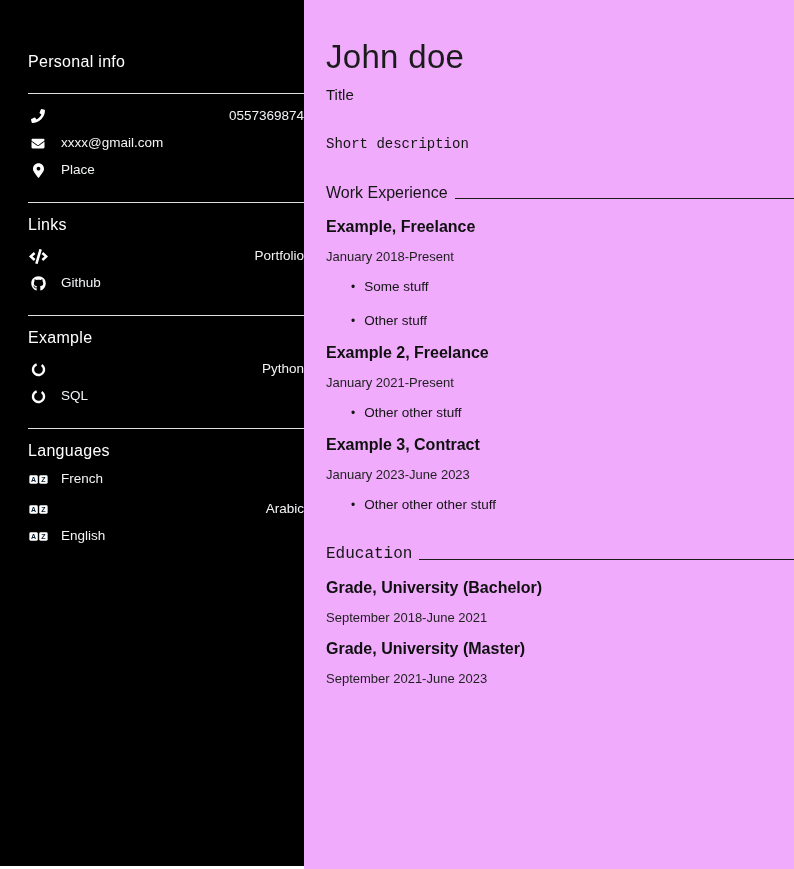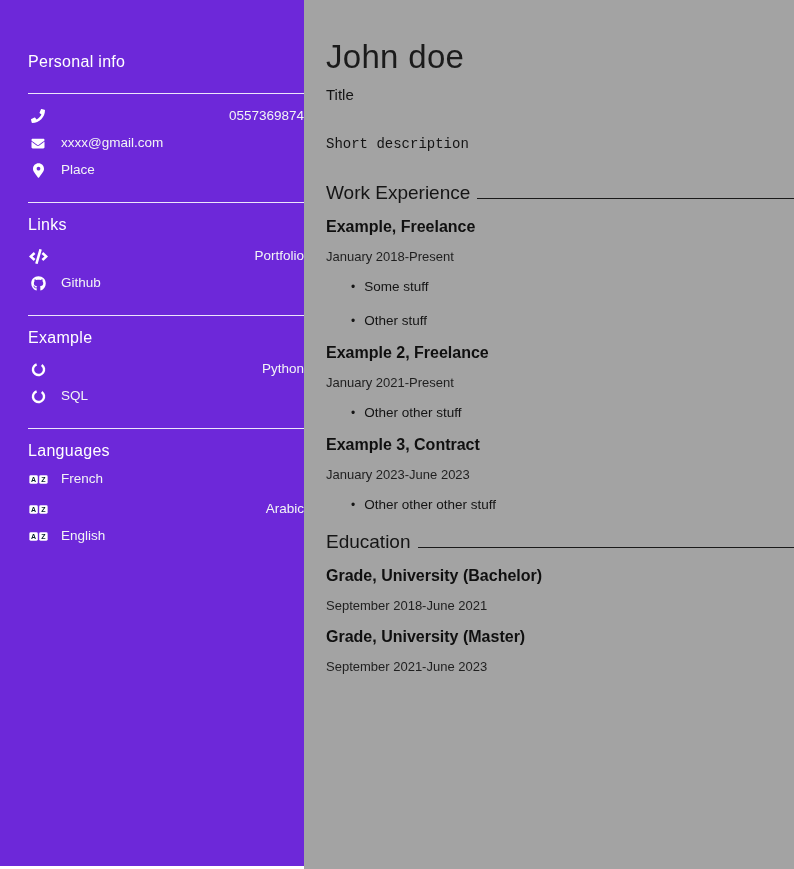--- a/index.html
+++ b/index.html
@@ -11,21 +11,21 @@
     position: relative;
     overflow: hidden;
     color: #111;
   }
   .page { position: absolute; inset: 0; }
 
   
   .sidebar {
     position: absolute; left: 0; top: 0;
     width: 304px; height: 866px;
-    background: #6d28d9;
+    background: #000000;
     color: #f2f4f6;
     padding: 52px 0 0 28px;
   }
   .sb-heading {
     font-size: 16px; font-weight: 400; margin: 0;
     line-height: 19px; letter-spacing: 0.3px; color: #ffffff;
   }
   .sb-heading.after-rule { margin-top: 12px; }
   .sb-rule {
     border: none; border-top: 1px solid rgba(255,255,255,0.88);
@@ -42,32 +42,32 @@
     display: flex; align-items: center; justify-content: center;
     margin-right: 13px;
   }
   .sb-icon svg { max-width: 20px; max-height: 16px; fill: #ffffff; }
   .sb-text { font-size: 13.5px; color: #f2f4f6; }
 
   
   .main {
     position: absolute; left: 304px; right: 0; top: 0; bottom: 0;
     padding: 38px 0 0 22px;
-    background: #a3a3a3;
+    background: #f0abfc;
   }
   .name {
     font-size: 33px; font-weight: 400; margin: 0;
     line-height: 1.15; color: #1b1b1b; letter-spacing: 0.3px;
   }
   .job-title { font-size: 15px; margin-top: 10px; color: #141414; }
   .desc { font-size: 14px; margin: 33px 0 0 0; color: #141414; font-family: Liberation Mono, monospace; }
   .sec-head { display: flex; margin-top: 31px; }
-  .sec-head.edu { margin-top: 19px; }
+  .sec-head.edu { margin-top: 31px; font-family: Liberation Mono, monospace; }
   .sec-title {
-    font-size: 19px; font-weight: 400; white-space: nowrap;
+    font-size: 16px; font-weight: 400; white-space: nowrap;
     line-height: 20px; color: #151515;
   }
   .sec-line {
     flex: 1 1 auto; border-bottom: 1px solid #1a1a1a;
     align-self: flex-end; margin: 0 0 4px 7px;
   }
   .role {
     font-size: 16px; font-weight: 700; margin: 14px 0 0 0;
     line-height: 19px; color: #101010;
   }

